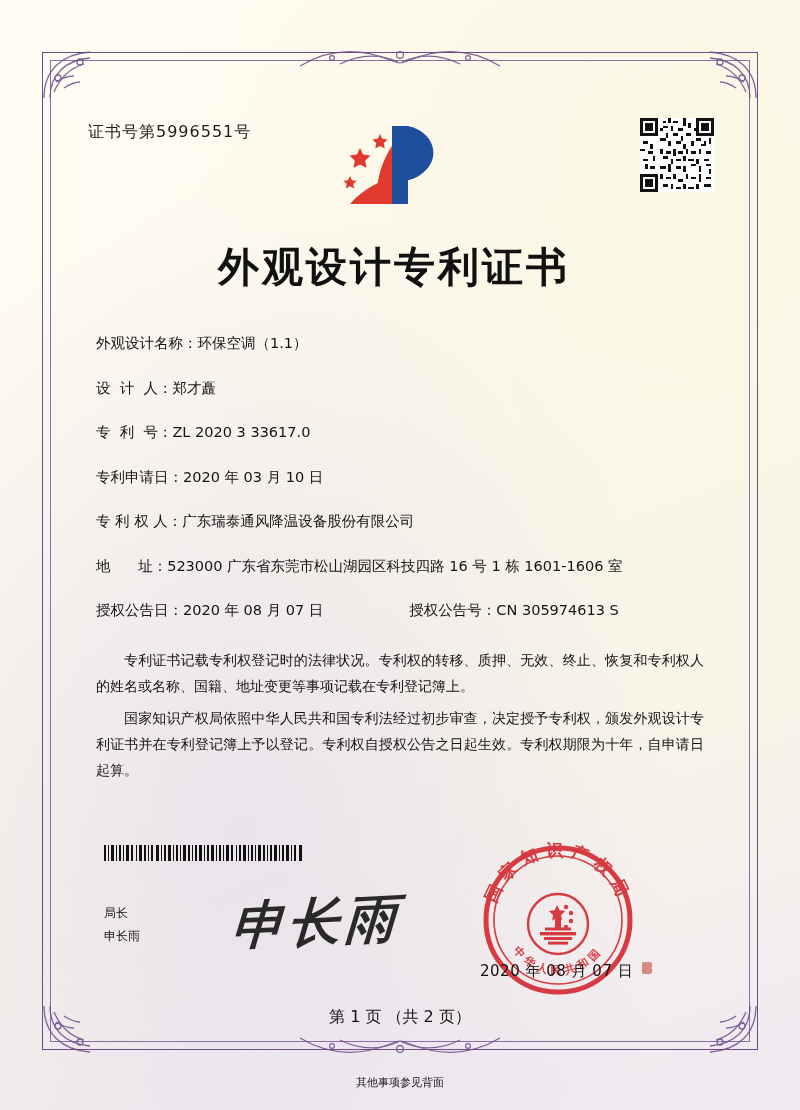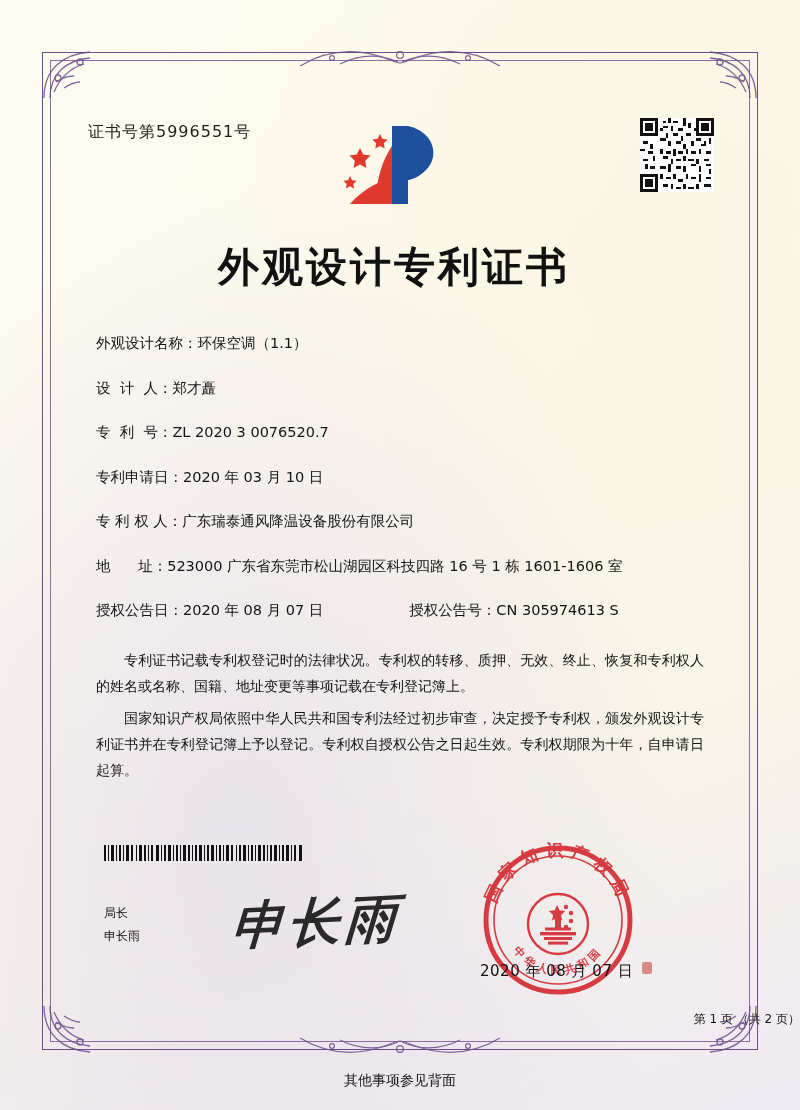--- a/index.html
+++ b/index.html
@@ -88,26 +88,26 @@
     letter-spacing:4px;
     opacity:.92;
   }
   .seal{position:absolute;left:470px;top:832px;width:176px;height:176px;}
   .seal-date{
     position:absolute;left:480px;top:962px;
     font-size:15px;color:#111;letter-spacing:.5px;
   }
 
   .footer-page{
-    position:absolute;left:0;right:0;bottom:82px;text-align:right;
-    font-size:12px;color:#141414;
+    position:absolute;left:0;right:0;bottom:82px;text-align:center;
+    font-size:16px;color:#141414;
   }
   .footer-note{
     position:absolute;left:0;right:0;bottom:20px;text-align:center;
-    font-size:14px;color:#141414;
+    font-size:11px;color:#141414;
     font-family:"DejaVu Serif","Liberation Serif",serif;
   }
   .smudge{
     position:absolute;right:148px;top:962px;width:10px;height:12px;
     background:#c0392b;opacity:.55;border-radius:2px;
   }
 </style>
 </head>
 <body>
 
@@ -291,21 +291,21 @@
     <div class="frow">
       <span class="flabel">外观设计名称：</span>
       <span class="fvalue">环保空调（1.1）</span>
     </div>
     <div class="frow">
       <span class="flabel">设  计  人：</span>
       <span class="fvalue">郑才矗</span>
     </div>
     <div class="frow">
       <span class="flabel">专  利  号：</span>
-      <span class="fvalue">ZL 2020 3 0076520.7</span>
+      <span class="fvalue">ZL 2020 3 33617.0</span>
     </div>
     <div class="frow">
       <span class="flabel">专利申请日：</span>
       <span class="fvalue">2020 年 03 月 10 日</span>
     </div>
     <div class="frow">
       <span class="flabel">专 利 权 人：</span>
       <span class="fvalue">广东瑞泰通风降温设备股份有限公司</span>
     </div>
     <div class="frow">

